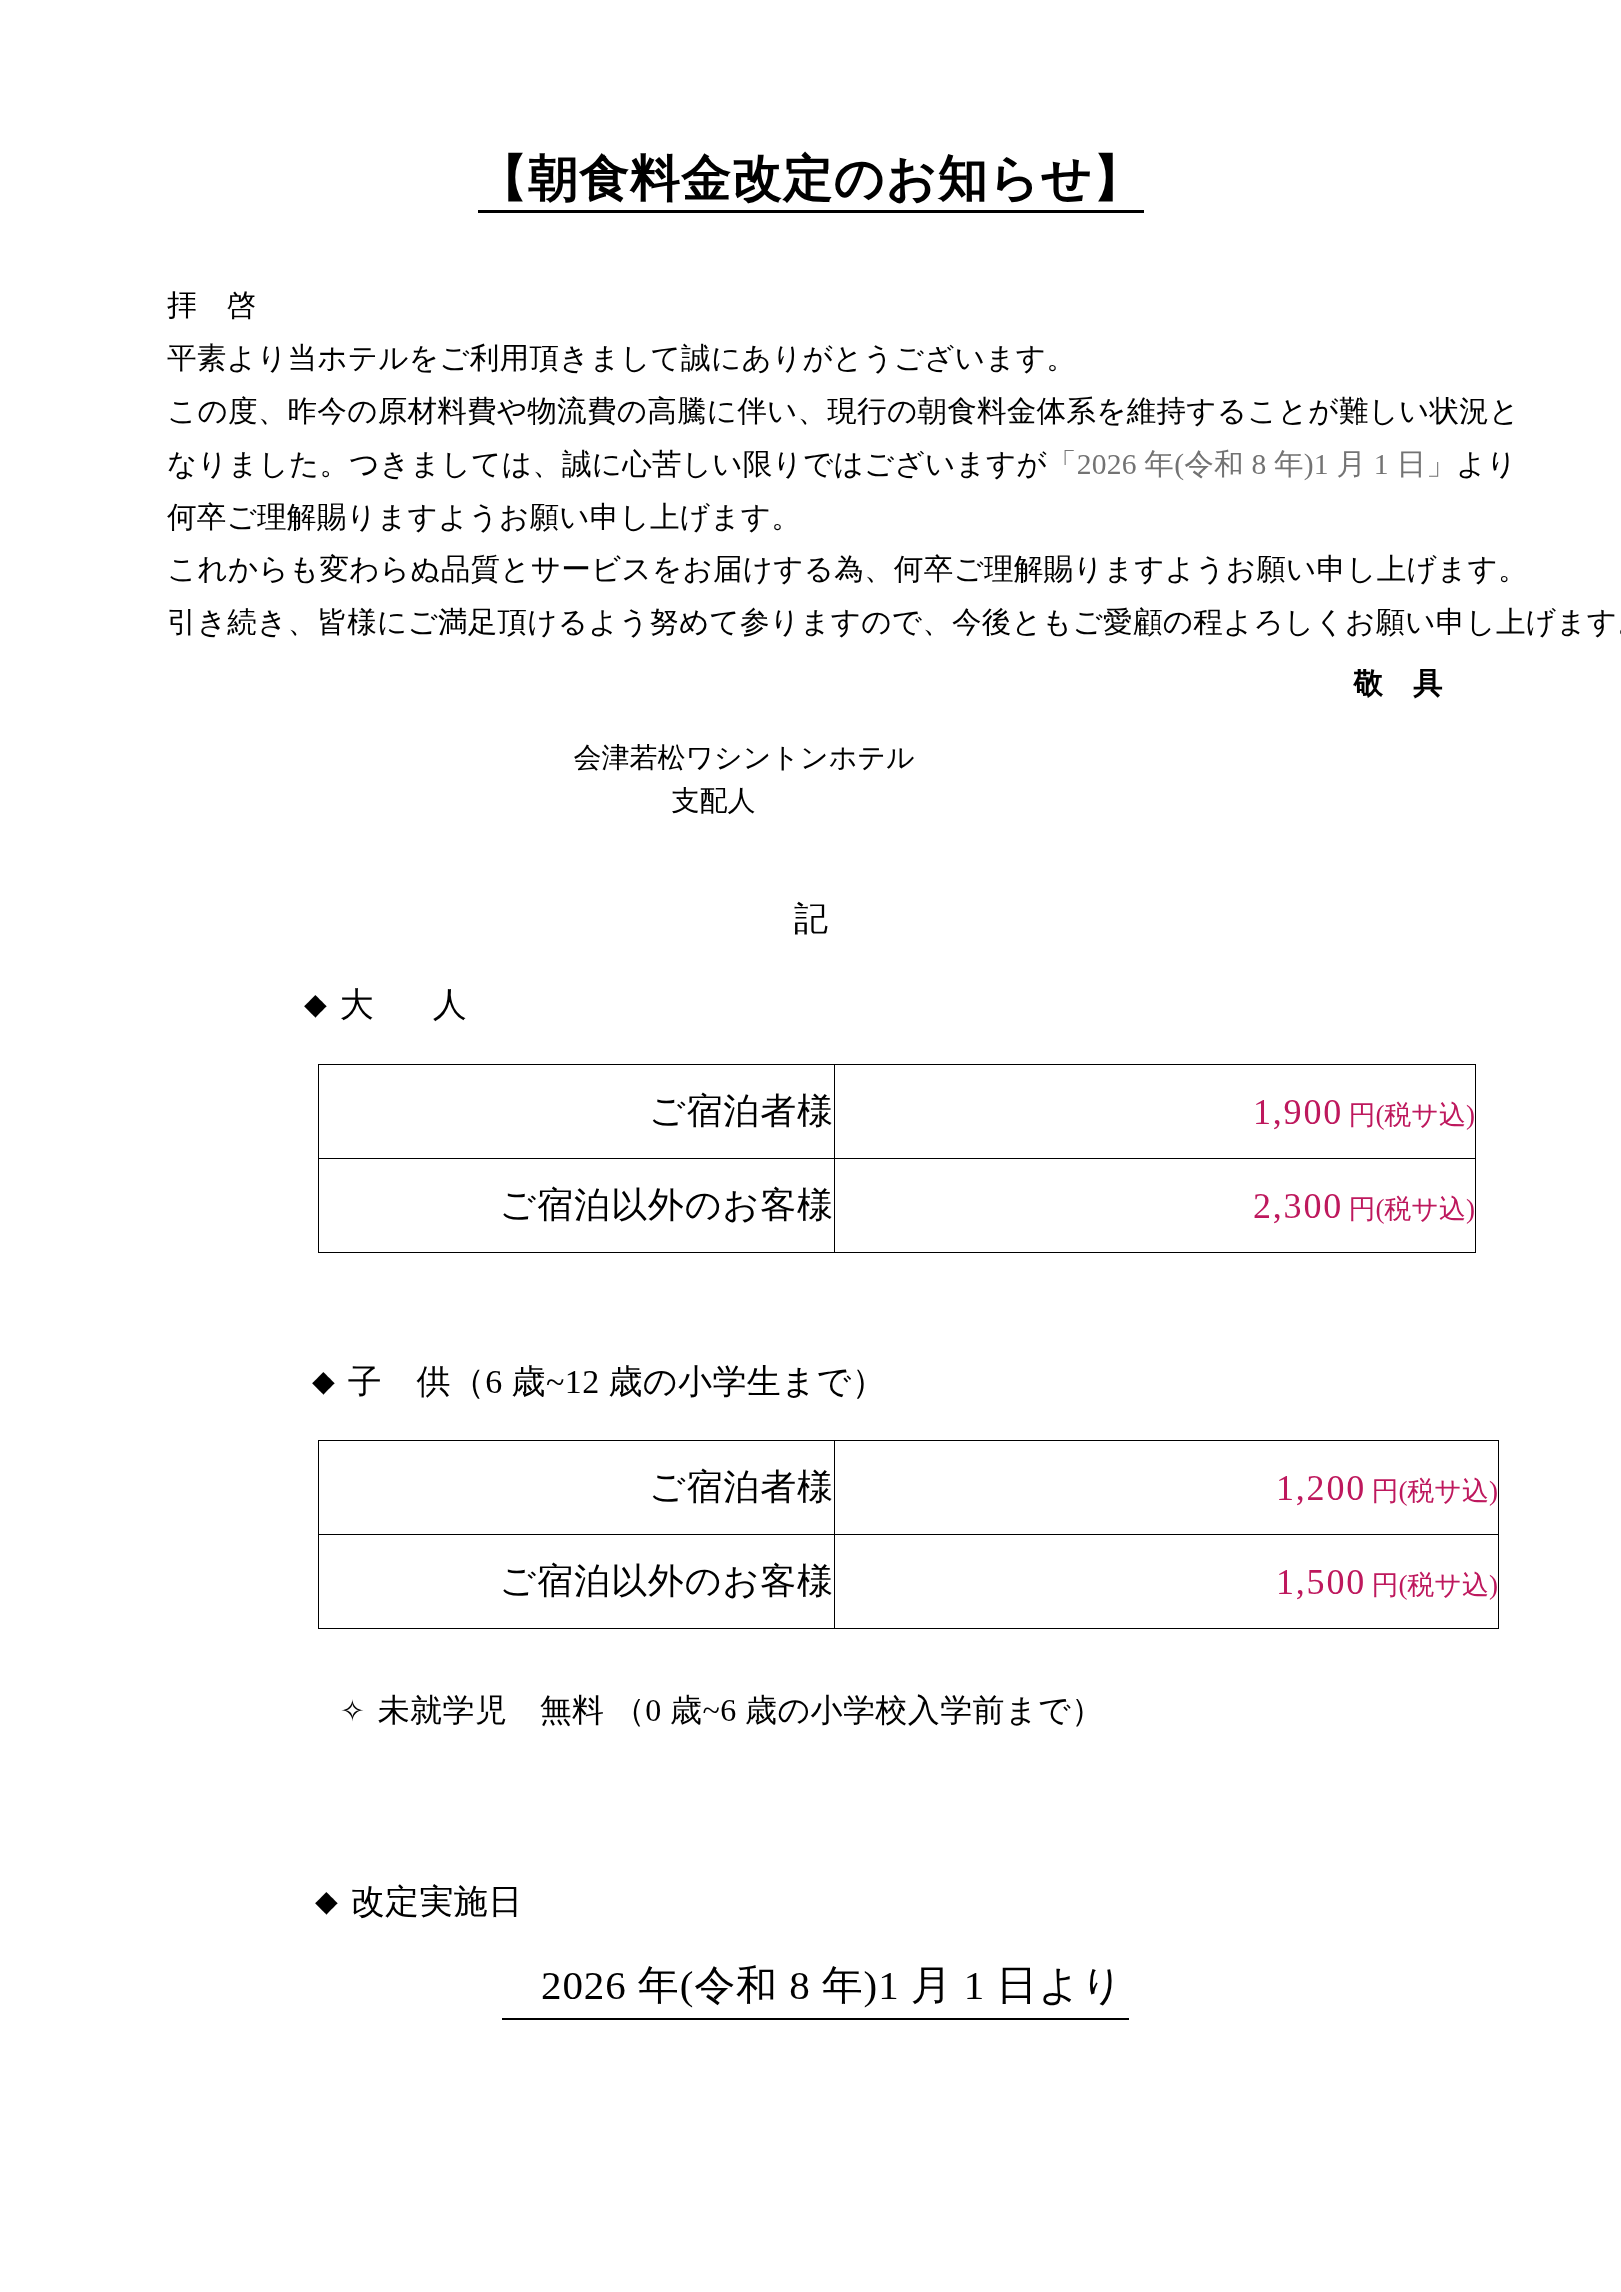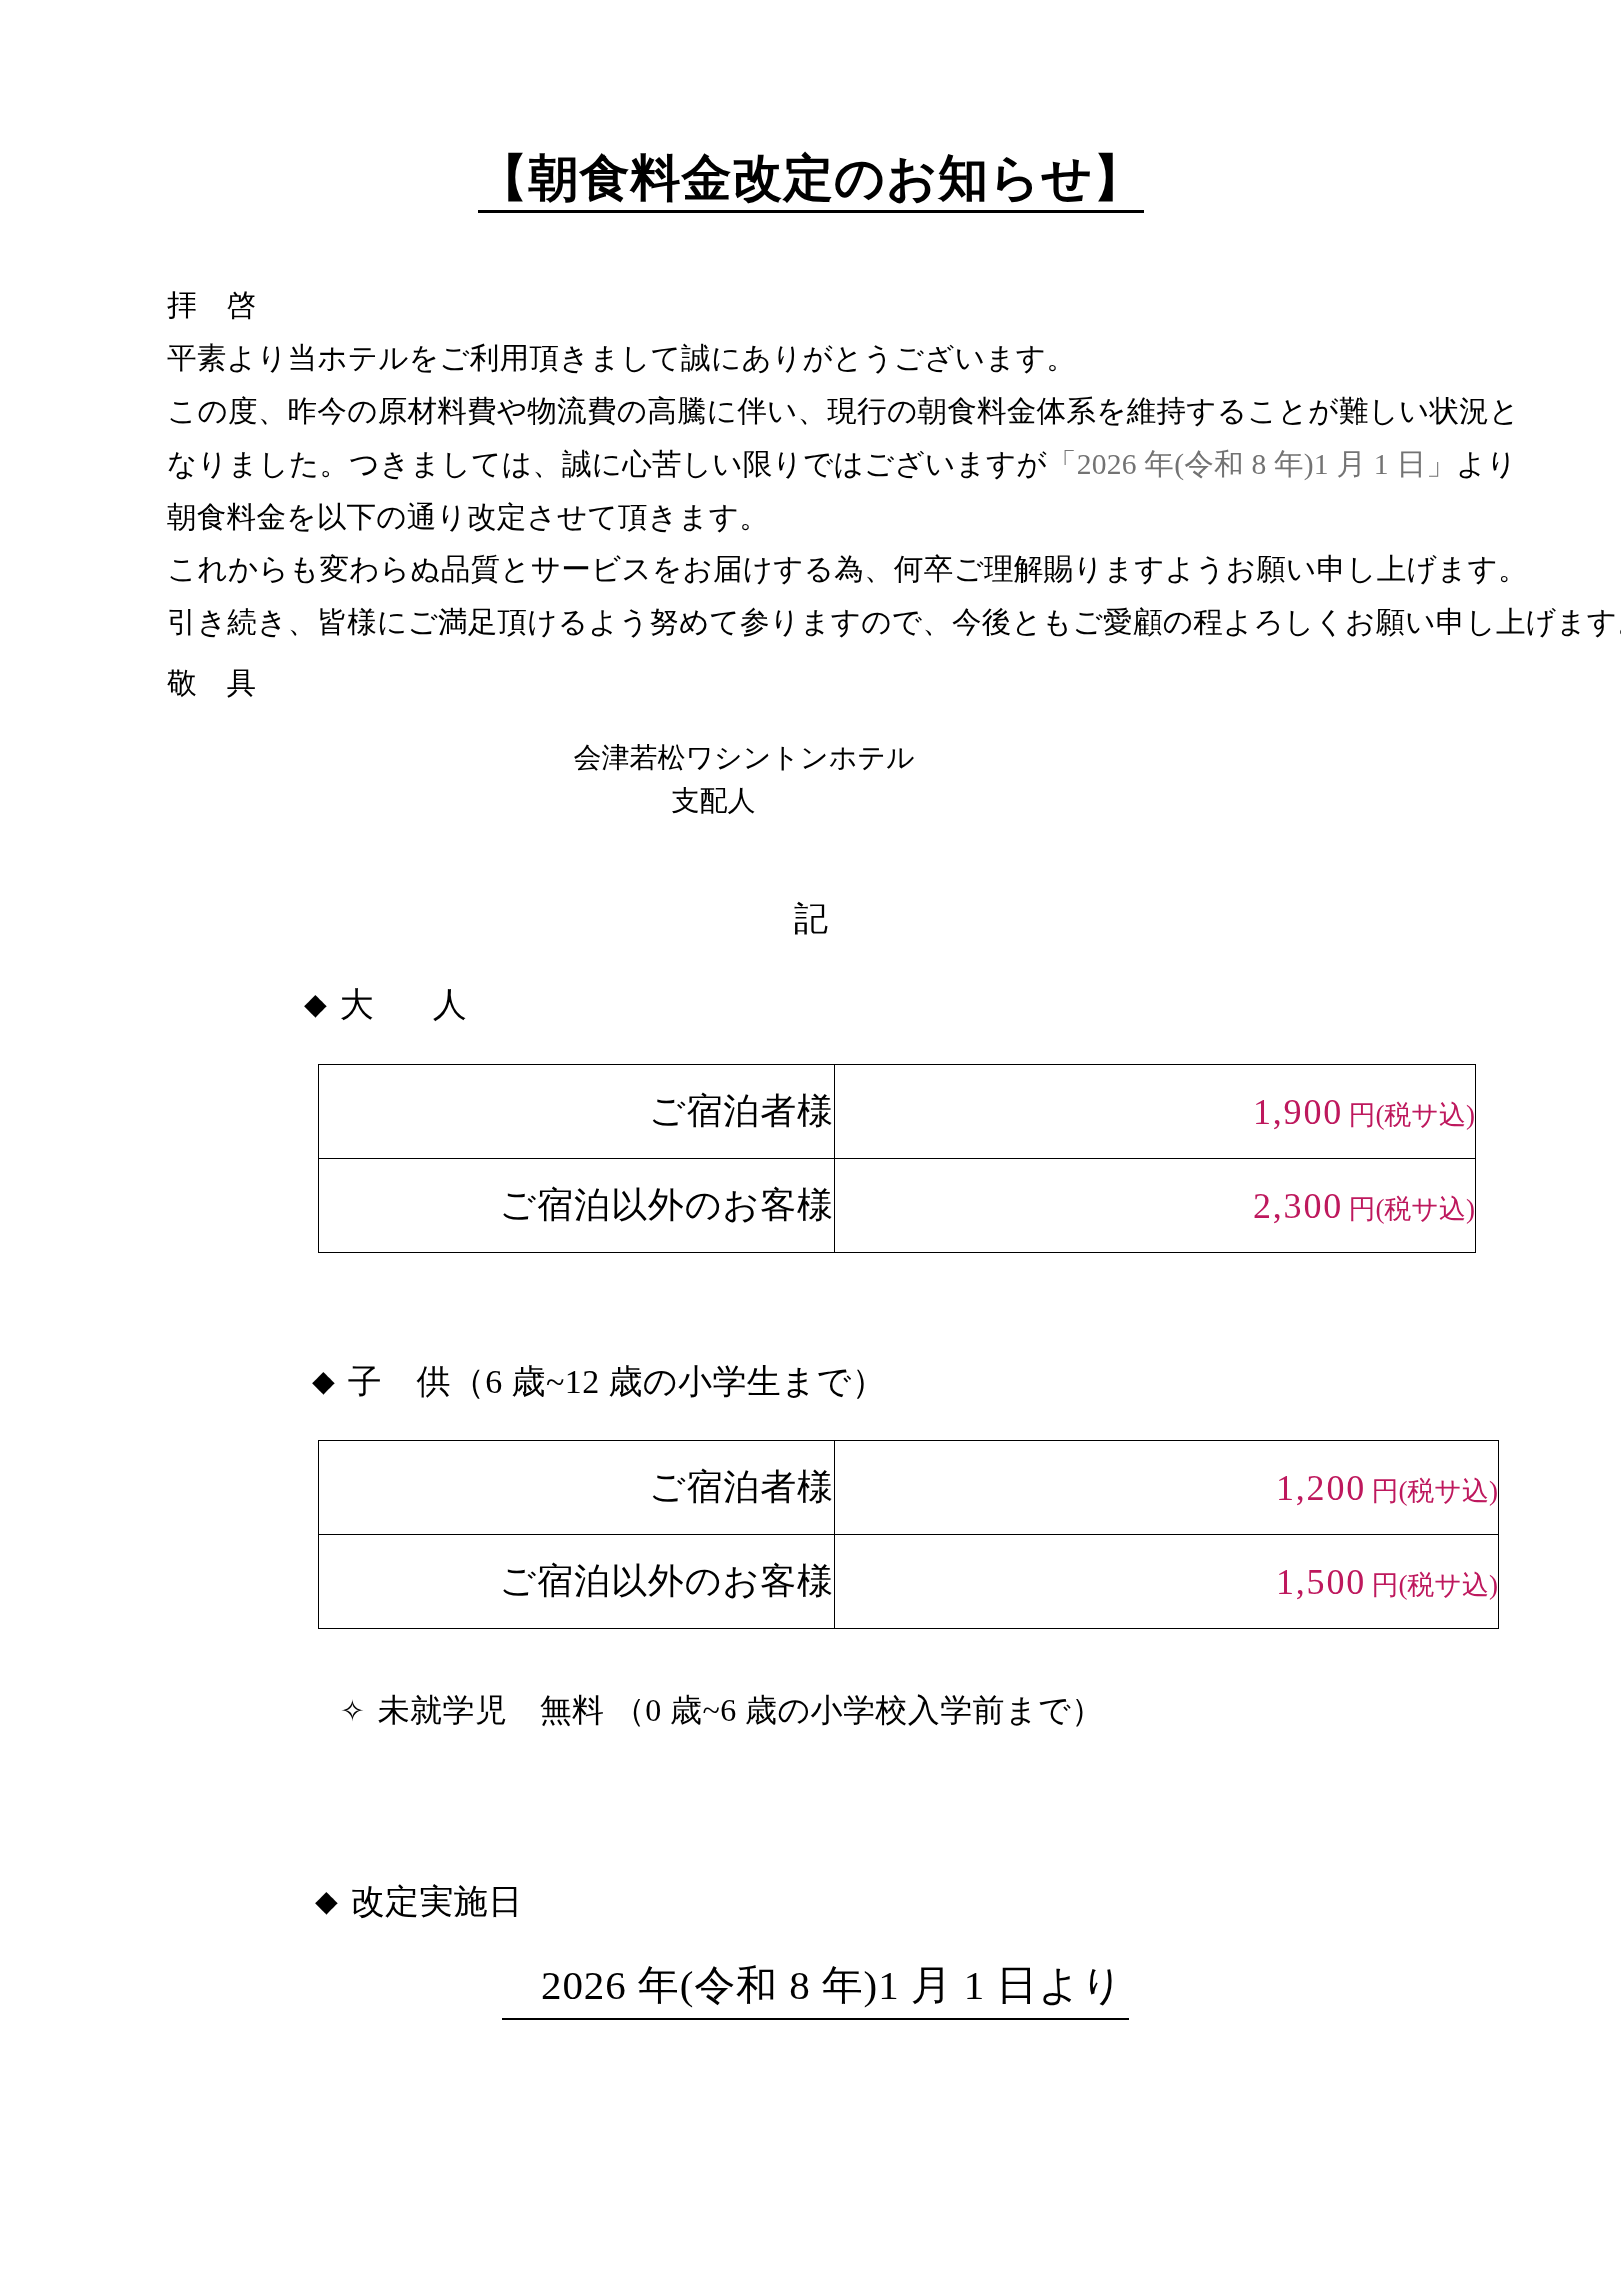--- a/index.html
+++ b/index.html
@@ -56,24 +56,25 @@
     white-space: nowrap;
     letter-spacing: 0.2px;
   }
   .salutation {
     letter-spacing: 10.7px;
   }
   .red {
     color: #737373;
   }
   .closing {
-    text-align: left;
+    text-align: right;
     letter-spacing: 9px;
     padding-right: 32px;
     margin-top: 23px !important;
+    font-weight: bold;
   }
 
   
   .signature {
     position: absolute;
     top: 736px;
     left: 0;
     width: 1622px;
     text-align: center;
     padding-right: 134px;
@@ -194,21 +195,21 @@
 
   <div class="title-wrap">
     <span class="title">【朝食料金改定のお知らせ】</span>
   </div>
 
   <div class="letter">
     <p class="salutation">拝　啓</p>
     <p>平素より当ホテルをご利用頂きまして誠にありがとうございます。</p>
     <p>この度、昨今の原材料費や物流費の高騰に伴い、現行の朝食料金体系を維持することが難しい状況と</p>
     <p><span>なりました。つきましては、誠に心苦しい限りではございますが</span><span class="red">「2026 年(令和 8 年)1 月 1 日」</span><span>より</span></p>
-    <p>朝食料金を以下の通り改定させて頂きます。</p>
+    <p>何卒ご理解賜りますようお願い申し上げます。</p>
     <p>これからも変わらぬ品質とサービスをお届けする為、何卒ご理解賜りますようお願い申し上げます。</p>
     <p>引き続き、皆様にご満足頂けるよう努めて参りますので、今後ともご愛顧の程よろしくお願い申し上げます。</p>
     <p class="closing">敬　具</p>
   </div>
 
   <div class="signature">
     <div class="sig-name">会津若松ワシントンホテル</div>
     <div class="sig-role">支配人</div>
   </div>
 

